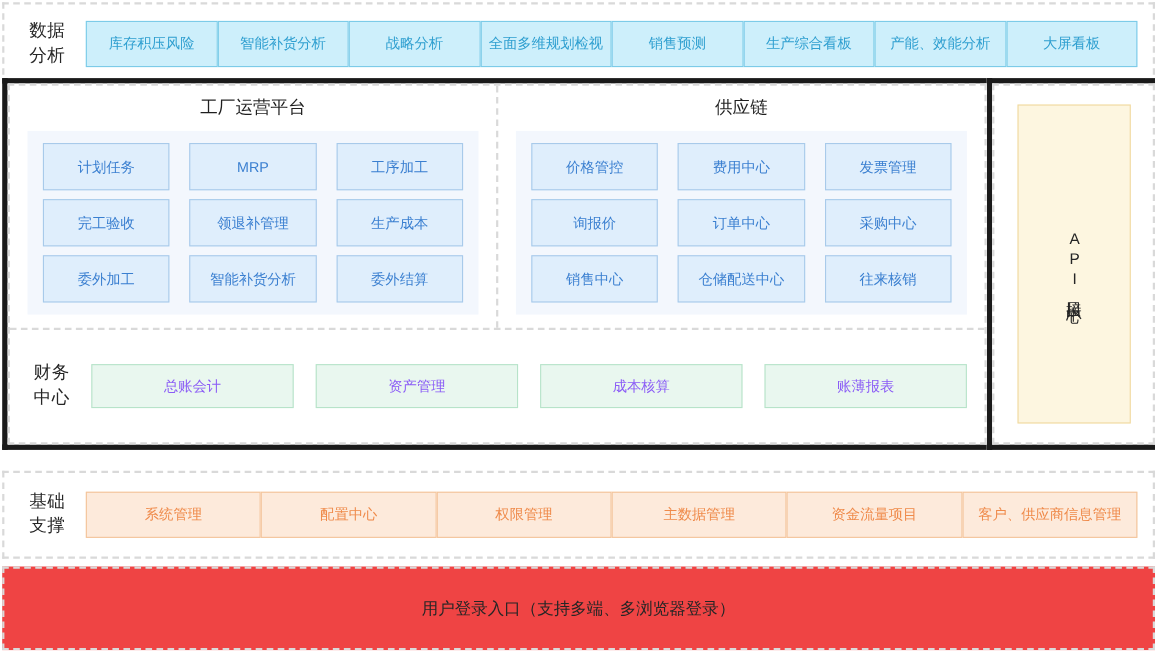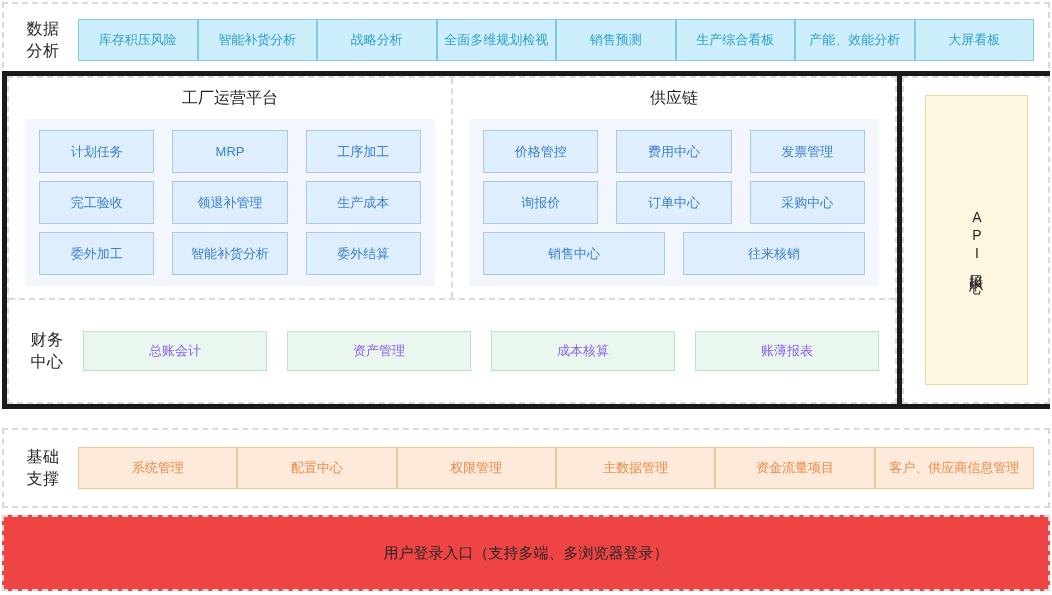--- a/index.html
+++ b/index.html
@@ -308,20 +308,21 @@
                 <div class="module">费用中心</div>
                 <div class="module">发票管理</div>
               </div>
               <div class="module-row">
                 <div class="module">询报价</div>
                 <div class="module">订单中心</div>
                 <div class="module">采购中心</div>
               </div>
               <div class="module-row">
                 <div class="module">销售中心</div>
+                <div class="module">仓储配送中心</div>
                 <div class="module">往来核销</div>
               </div>
             </div>
           </div>
 
         </div>
 
         <div class="finance">
           <div class="row-label">财务
 中心</div>

